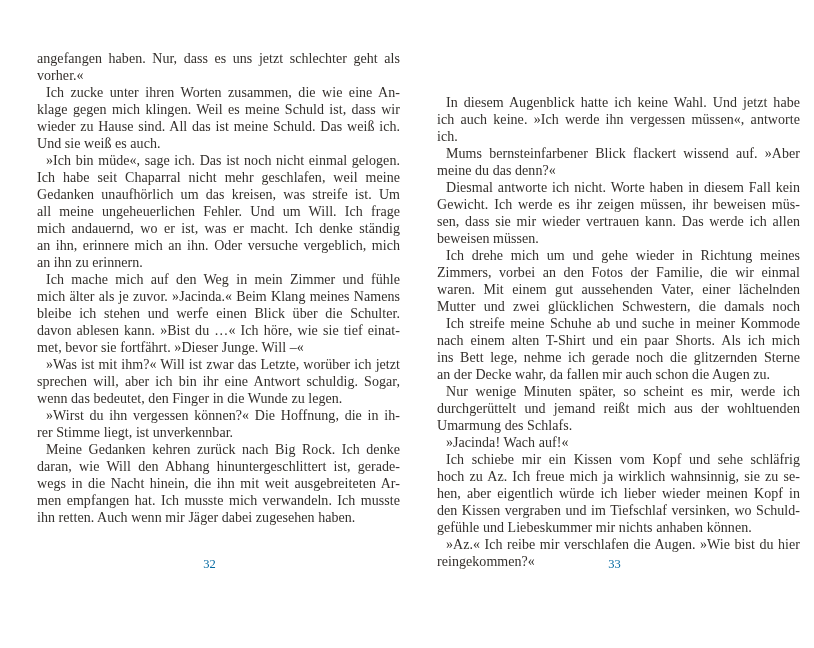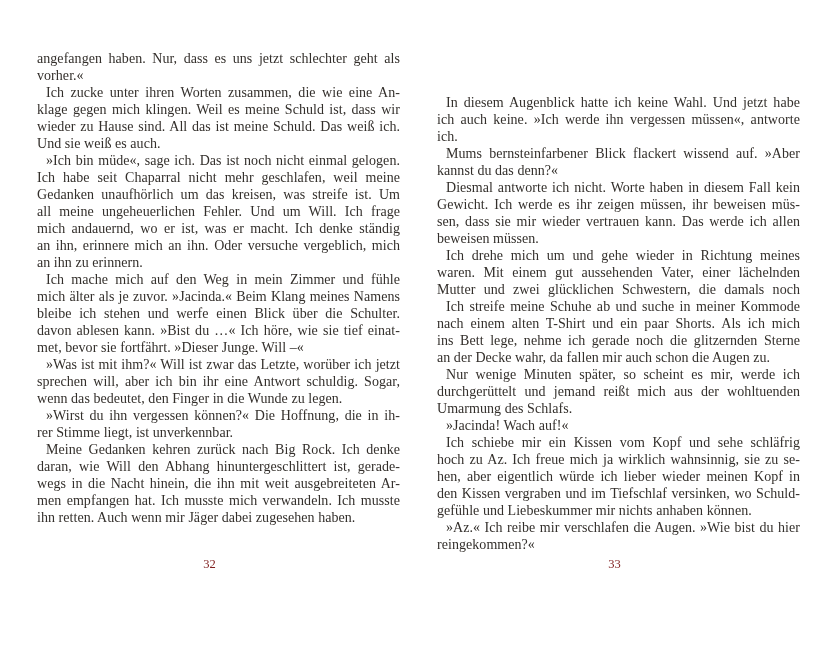--- a/index.html
+++ b/index.html
@@ -37,21 +37,21 @@
   }
   .line.indent {
     text-indent: 9px;
   }
   .folio {
     position: absolute;
     top: 557px;
     font-size: 12.5px;
     line-height: 15px;
     text-align: center;
-    color: #7f1d1d;
+    color: #0369a1;
   }
   .folio.left  { left: 37px;  width: 345px; }
   .folio.right { left: 437px; width: 355px; }
 </style>
 </head>
 <body>
 
 <div class="spread">
 
   <div class="text-block left">
@@ -83,26 +83,27 @@
       <div class="line">wegs in die Nacht hinein, die ihn mit weit ausgebreiteten Ar-</div>
       <div class="line">men empfangen hat. Ich musste mich verwandeln. Ich musste</div>
       <div class="line last">ihn retten. Auch wenn mir Jäger dabei zugesehen haben.</div>
     </div>
 
   <div class="text-block right">
       <div class="line indent">In diesem Augenblick hatte ich keine Wahl. Und jetzt habe</div>
       <div class="line">ich auch keine. »Ich werde ihn vergessen müssen«, antworte</div>
       <div class="line last">ich.</div>
       <div class="line indent">Mums bernsteinfarbener Blick flackert wissend auf. »Aber</div>
-      <div class="line last">kannst du das denn?«</div>
+      <div class="line last">meine du das denn?«</div>
       <div class="line indent">Diesmal antworte ich nicht. Worte haben in diesem Fall kein</div>
       <div class="line">Gewicht. Ich werde es ihr zeigen müssen, ihr beweisen müs-</div>
       <div class="line">sen, dass sie mir wieder vertrauen kann. Das werde ich allen</div>
       <div class="line last">beweisen müssen.</div>
       <div class="line indent">Ich drehe mich um und gehe wieder in Richtung meines</div>
+      <div class="line">Zimmers, vorbei an den Fotos der Familie, die wir einmal</div>
       <div class="line">waren. Mit einem gut aussehenden Vater, einer lächelnden</div>
       <div class="line">Mutter und zwei glücklichen Schwestern, die damals noch</div>
       <div class="line indent">Ich streife meine Schuhe ab und suche in meiner Kommode</div>
       <div class="line">nach einem alten T-Shirt und ein paar Shorts. Als ich mich</div>
       <div class="line">ins Bett lege, nehme ich gerade noch die glitzernden Sterne</div>
       <div class="line last">an der Decke wahr, da fallen mir auch schon die Augen zu.</div>
       <div class="line indent">Nur wenige Minuten später, so scheint es mir, werde ich</div>
       <div class="line">durchgerüttelt und jemand reißt mich aus der wohltuenden</div>
       <div class="line last">Umarmung des Schlafs.</div>
       <div class="line indent last">»Jacinda! Wach auf!«</div>

